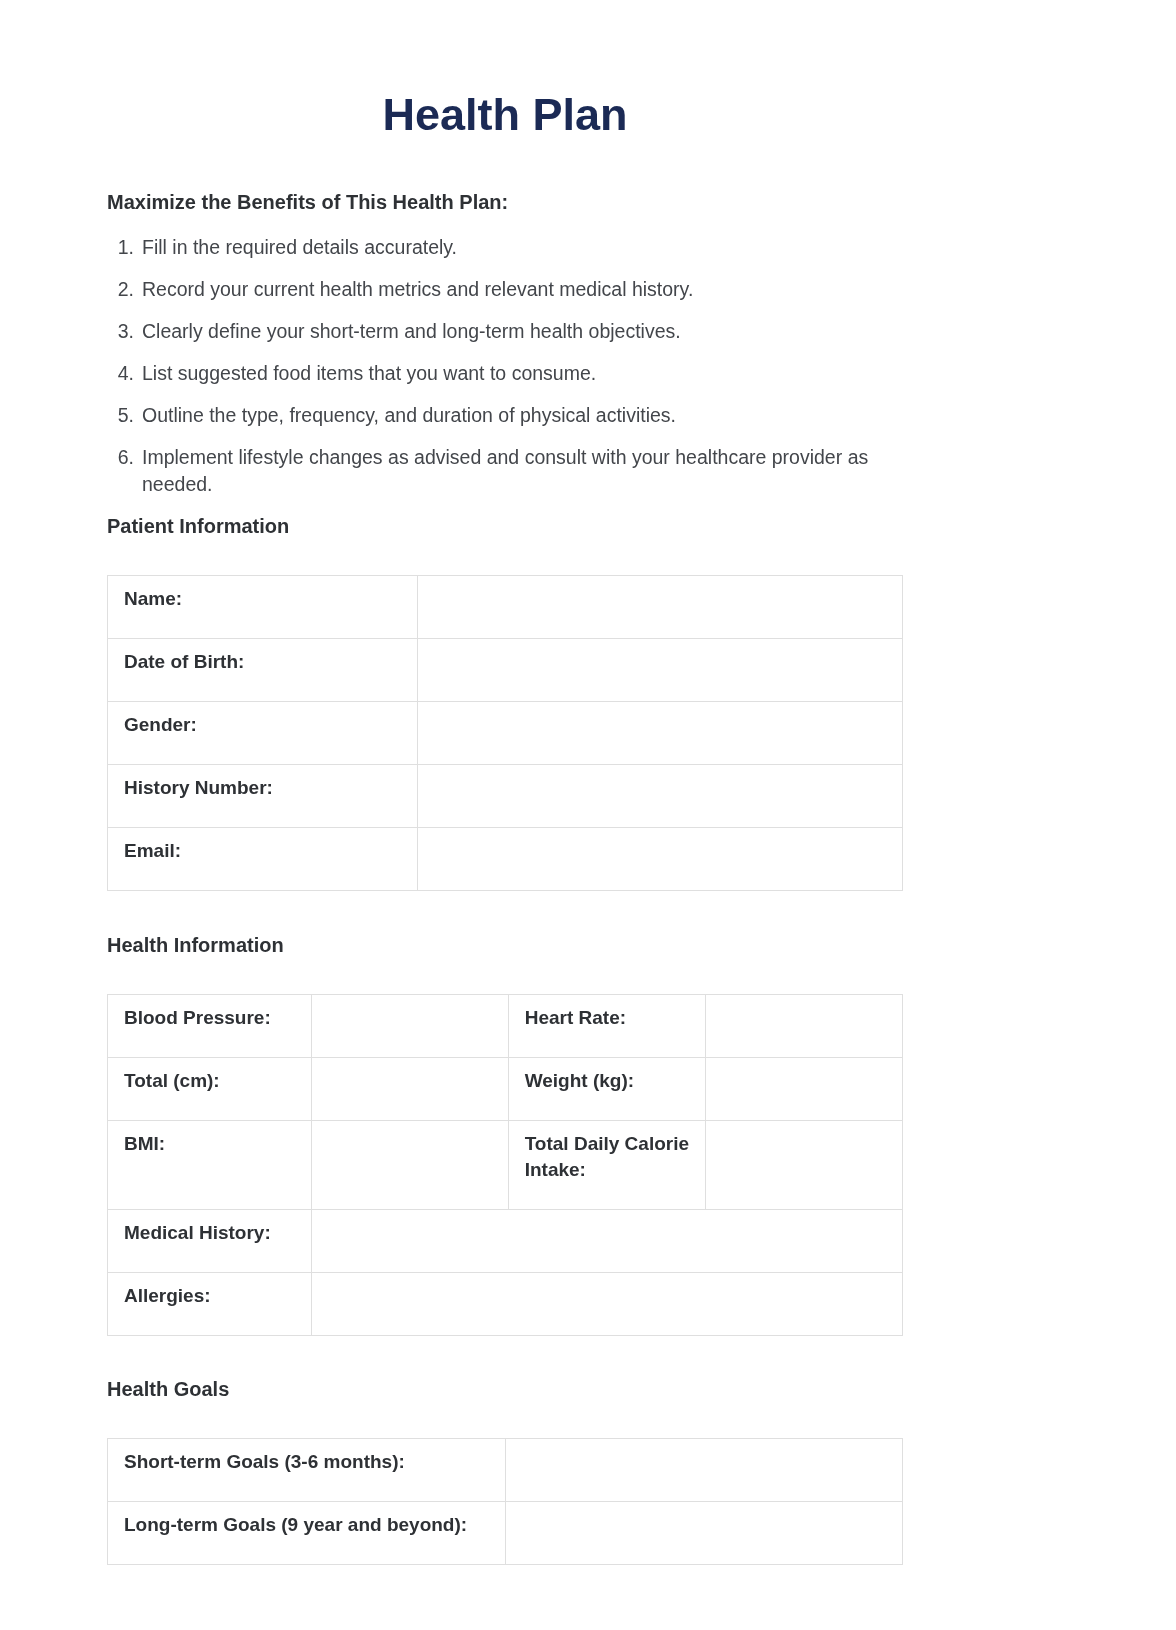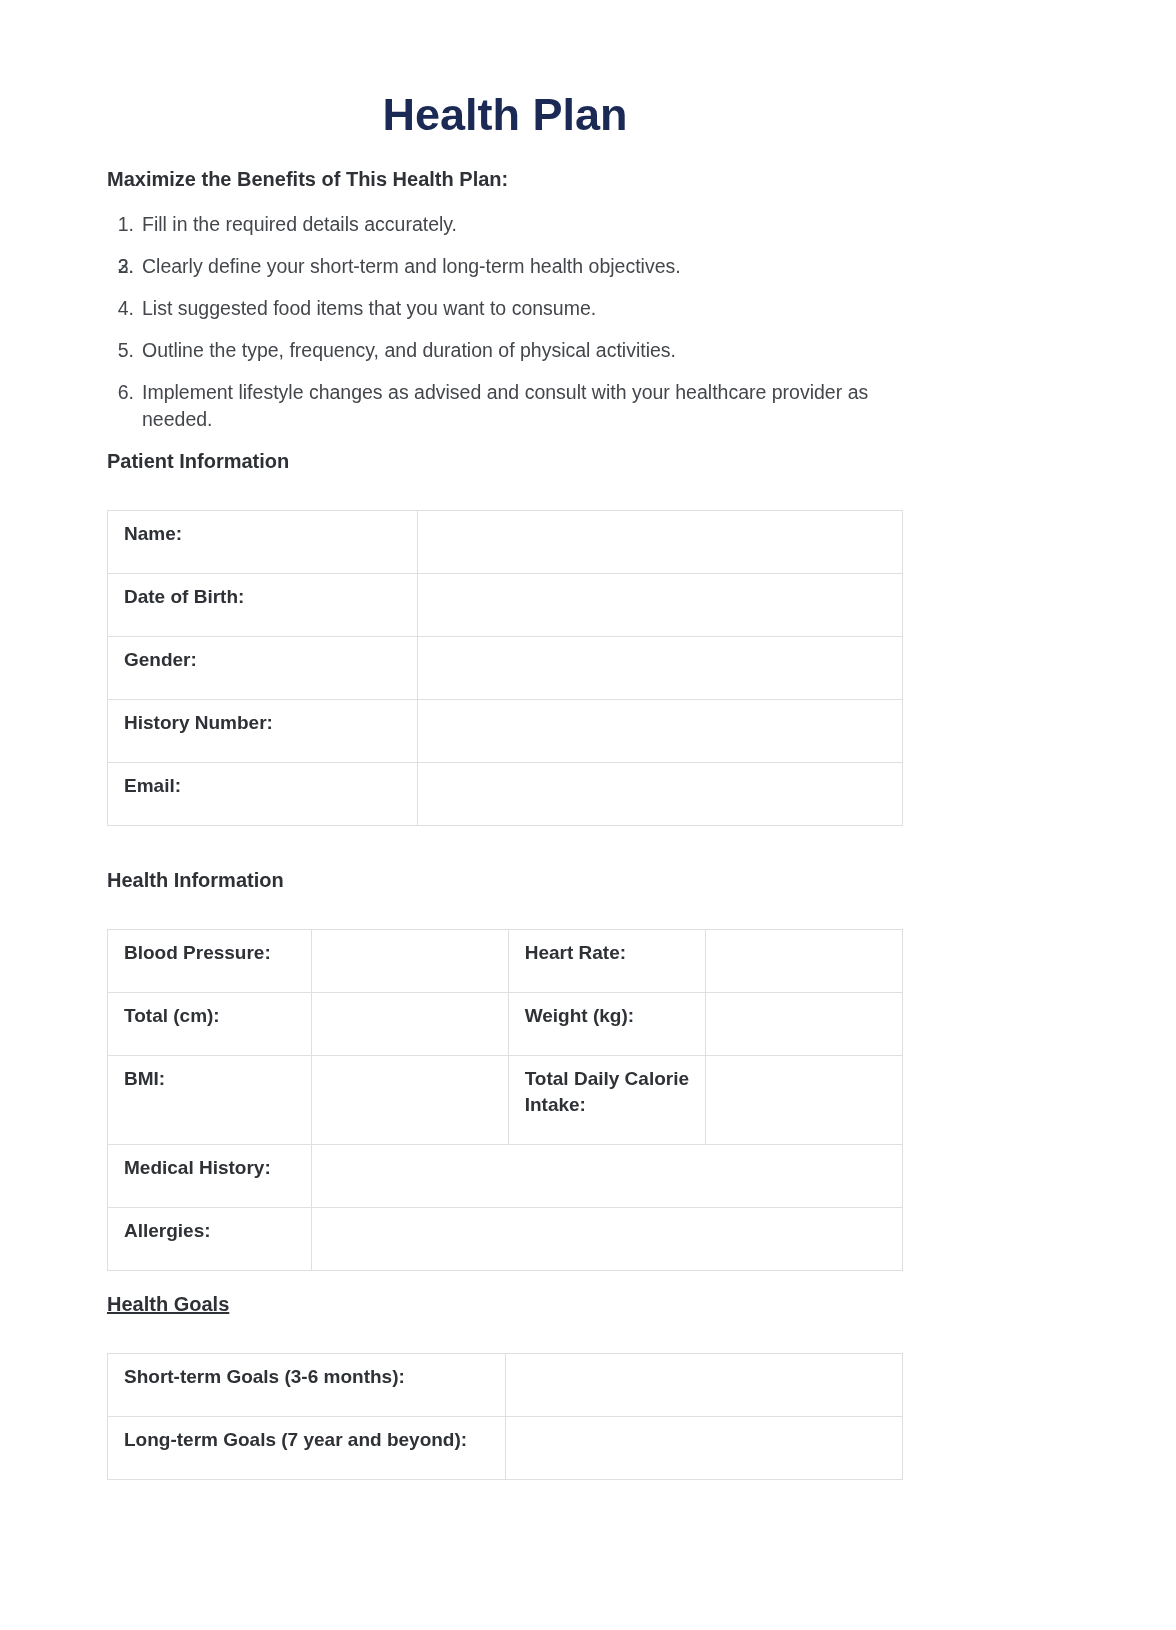--- a/index.html
+++ b/index.html
@@ -21,21 +21,21 @@
   }
   .doc-title{
     margin:0;
     text-align:center;
     font-size:45px;
     line-height:1.2;
     font-weight:bold;
     color:var(--title-text,#1b2a55);
   }
   .intro-heading{
-    margin:24px 0 0 0;
+    margin:47px 0 0 0;
     font-size:20px;
     line-height:27px;
     font-weight:bold;
     color:var(--label-text,#2e3135);
   }
   .instructions{
     list-style:none;
     margin:18px 0 0 0;
     padding:0;
     max-width:830px;
@@ -57,21 +57,21 @@
   }
   .section-heading{
     font-size:20px;
     line-height:27px;
     font-weight:bold;
     color:var(--label-text,#2e3135);
     margin:0;
   }
   .mt-patient{}
   .mt-health{margin-top:41px;}
-  .mt-goals{margin-top:20px;text-decoration:underline;}
+  .mt-goals{margin-top:40px;}
   table.form-table{
     width:100%;
     border-collapse:collapse;
     table-layout:fixed;
     margin-top:35px;
   }
   table.form-table td{
     border:1px solid var(--table-border,#dfdfdf);
     vertical-align:top;
     padding:10px 10px 26px 16px;
@@ -101,20 +101,21 @@
 
   <h2 class="intro-heading">Maximize the Benefits of This Health Plan:</h2>
 
   <ol class="instructions">
     <li>
       <span class="num">1.</span>
       <span>Fill in the required details accurately.</span>
     </li>
     <li>
       <span class="num">2.</span>
+      <span>Record your current health metrics and relevant medical history.</span>
     </li>
     <li>
       <span class="num">3.</span>
       <span>Clearly define your short-term and long-term health objectives.</span>
     </li>
     <li>
       <span class="num">4.</span>
       <span>List suggested food items that you want to consume.</span>
     </li>
     <li>
@@ -203,19 +204,19 @@
     <colgroup>
         <col class="gcol-label">
         <col>
       </colgroup>
     <tbody>
       <tr class="row-std">
         <td class="label">Short-term Goals (3-6 months):</td>
         <td class="value"></td>
       </tr>
       <tr class="row-std">
-        <td class="label">Long-term Goals (7 year and beyond):</td>
+        <td class="label">Long-term Goals (9 year and beyond):</td>
         <td class="value"></td>
       </tr>
     </tbody>
   </table>
 
 </div>
 
 </body></html>

